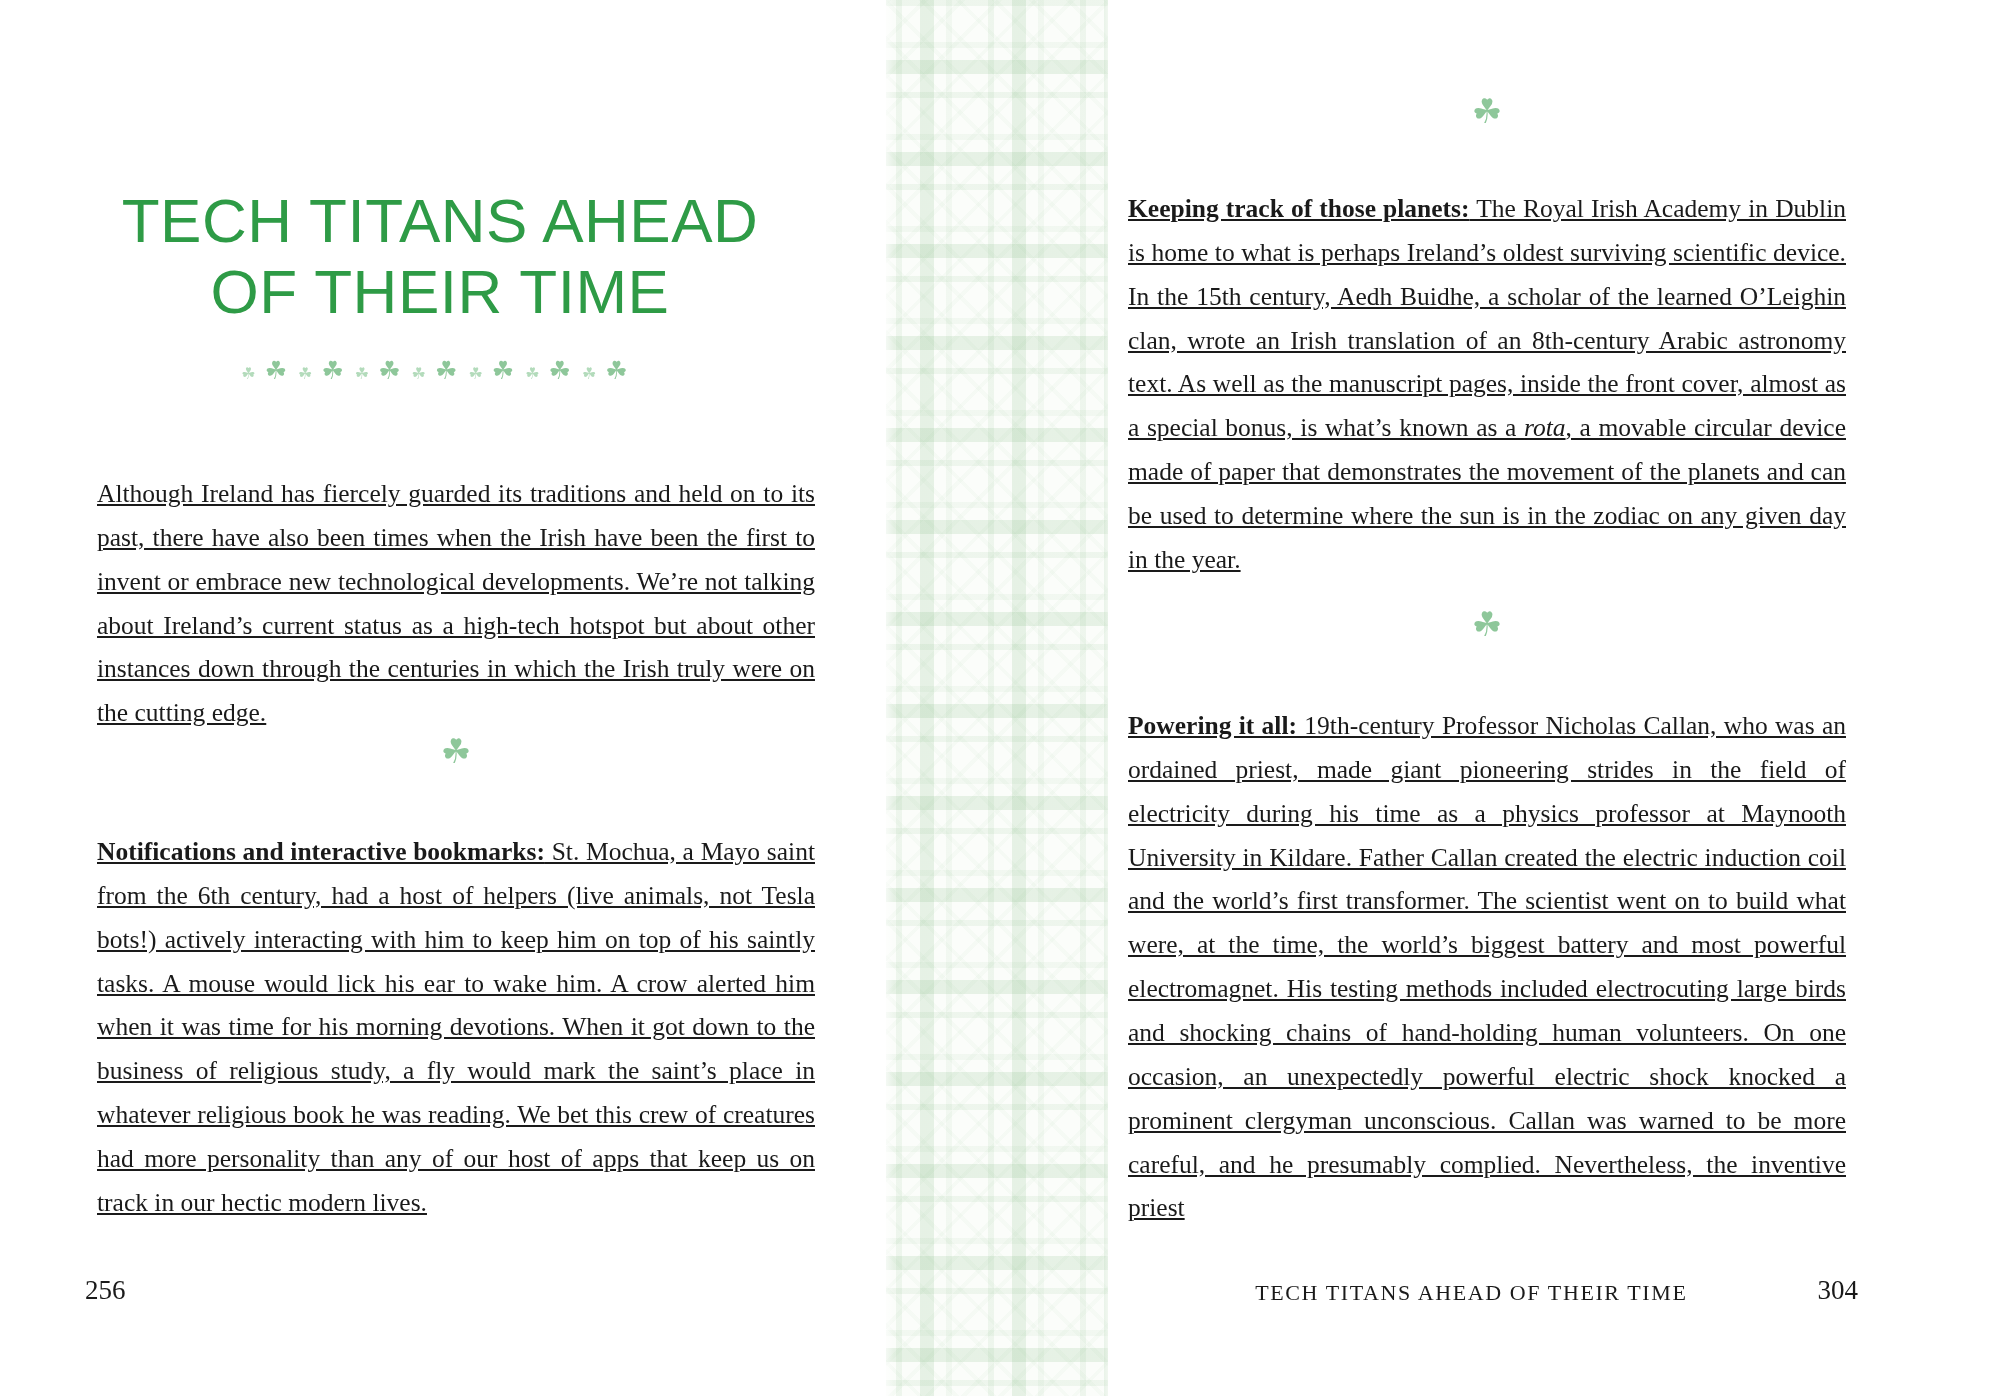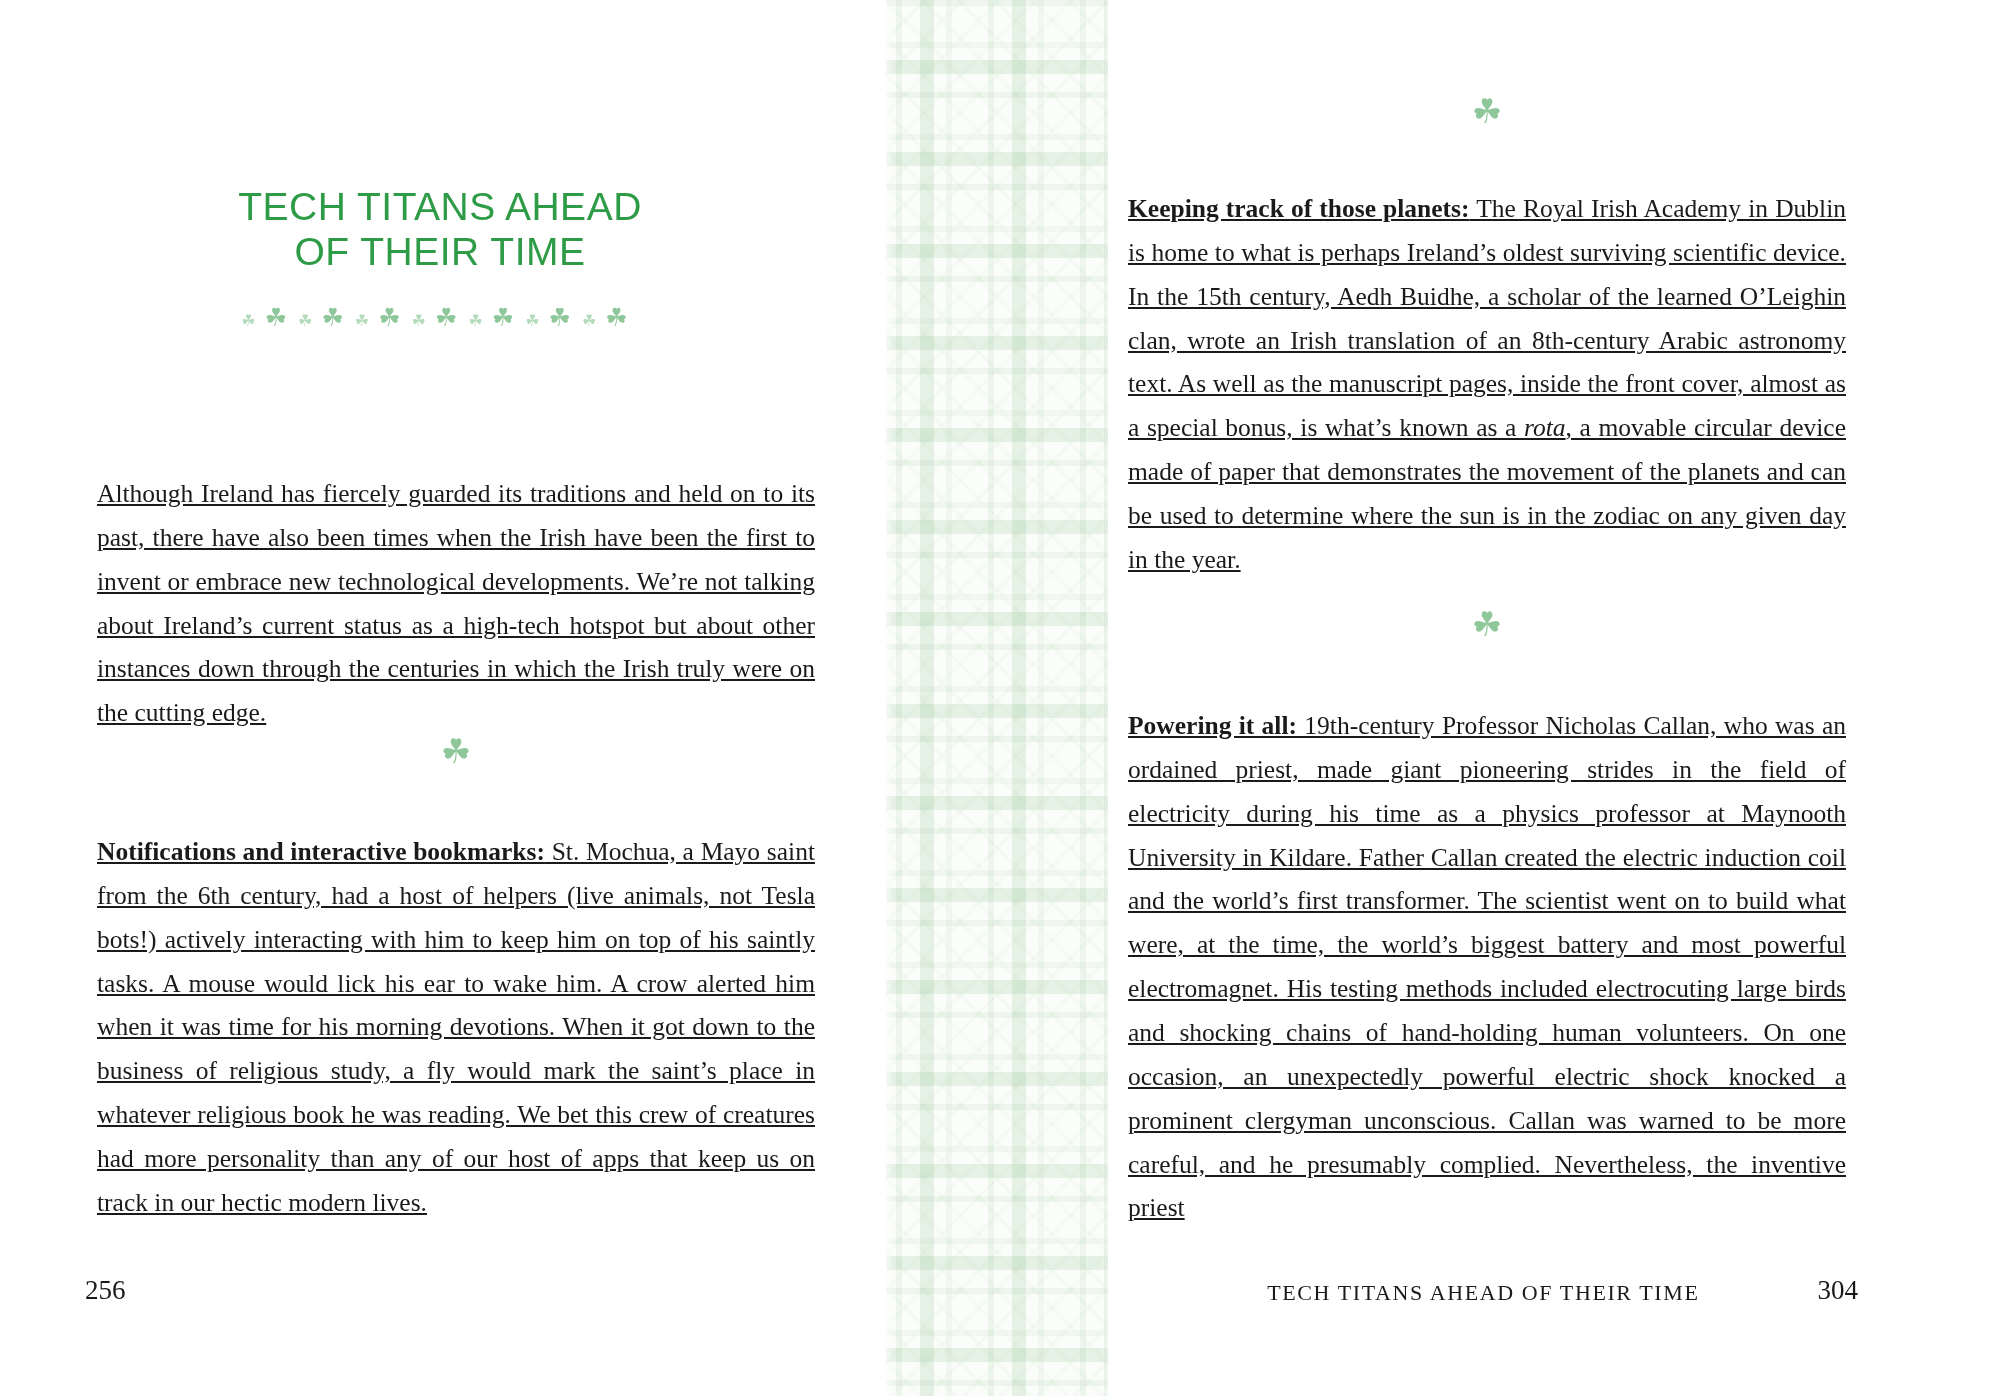--- a/index.html
+++ b/index.html
@@ -89,21 +89,21 @@
   .gutter .edge-fade-left { left: 0; background: linear-gradient(90deg, #ffffff, rgba(255,255,255,0)); }
   .gutter .edge-fade-right { right: 0; background: linear-gradient(270deg, #ffffff, rgba(255,255,255,0)); }
 
   
   .chapter-title {
     margin: 0;
     padding: 0;
     color: #2e9b46;
     font-family: "Liberation Sans", sans-serif;
     font-weight: 400;
-    font-size: 39px;
+    font-size: 62px;
     letter-spacing: 0.5px;
     line-height: 1.15;
     text-align: center;
     text-transform: uppercase;
   }
   .title-block {
     position: absolute;
     left: 85px;
     top: 185px;
     width: 710px;
@@ -193,20 +193,21 @@
   
   .footer {
     position: absolute;
     bottom: 90px;
     font-family: "Liberation Serif", serif;
     font-size: 22px;
     letter-spacing: 1.6px;
     color: #1a1a1a;
     display: flex;
     align-items: baseline;
+    gap: 12px;
   }
   .footer-left {
     left: 85px;
     width: 742px;
   }
   .footer-left .folio {
     font-size: 27px;
     letter-spacing: 0;
     width: 130px;
   }

